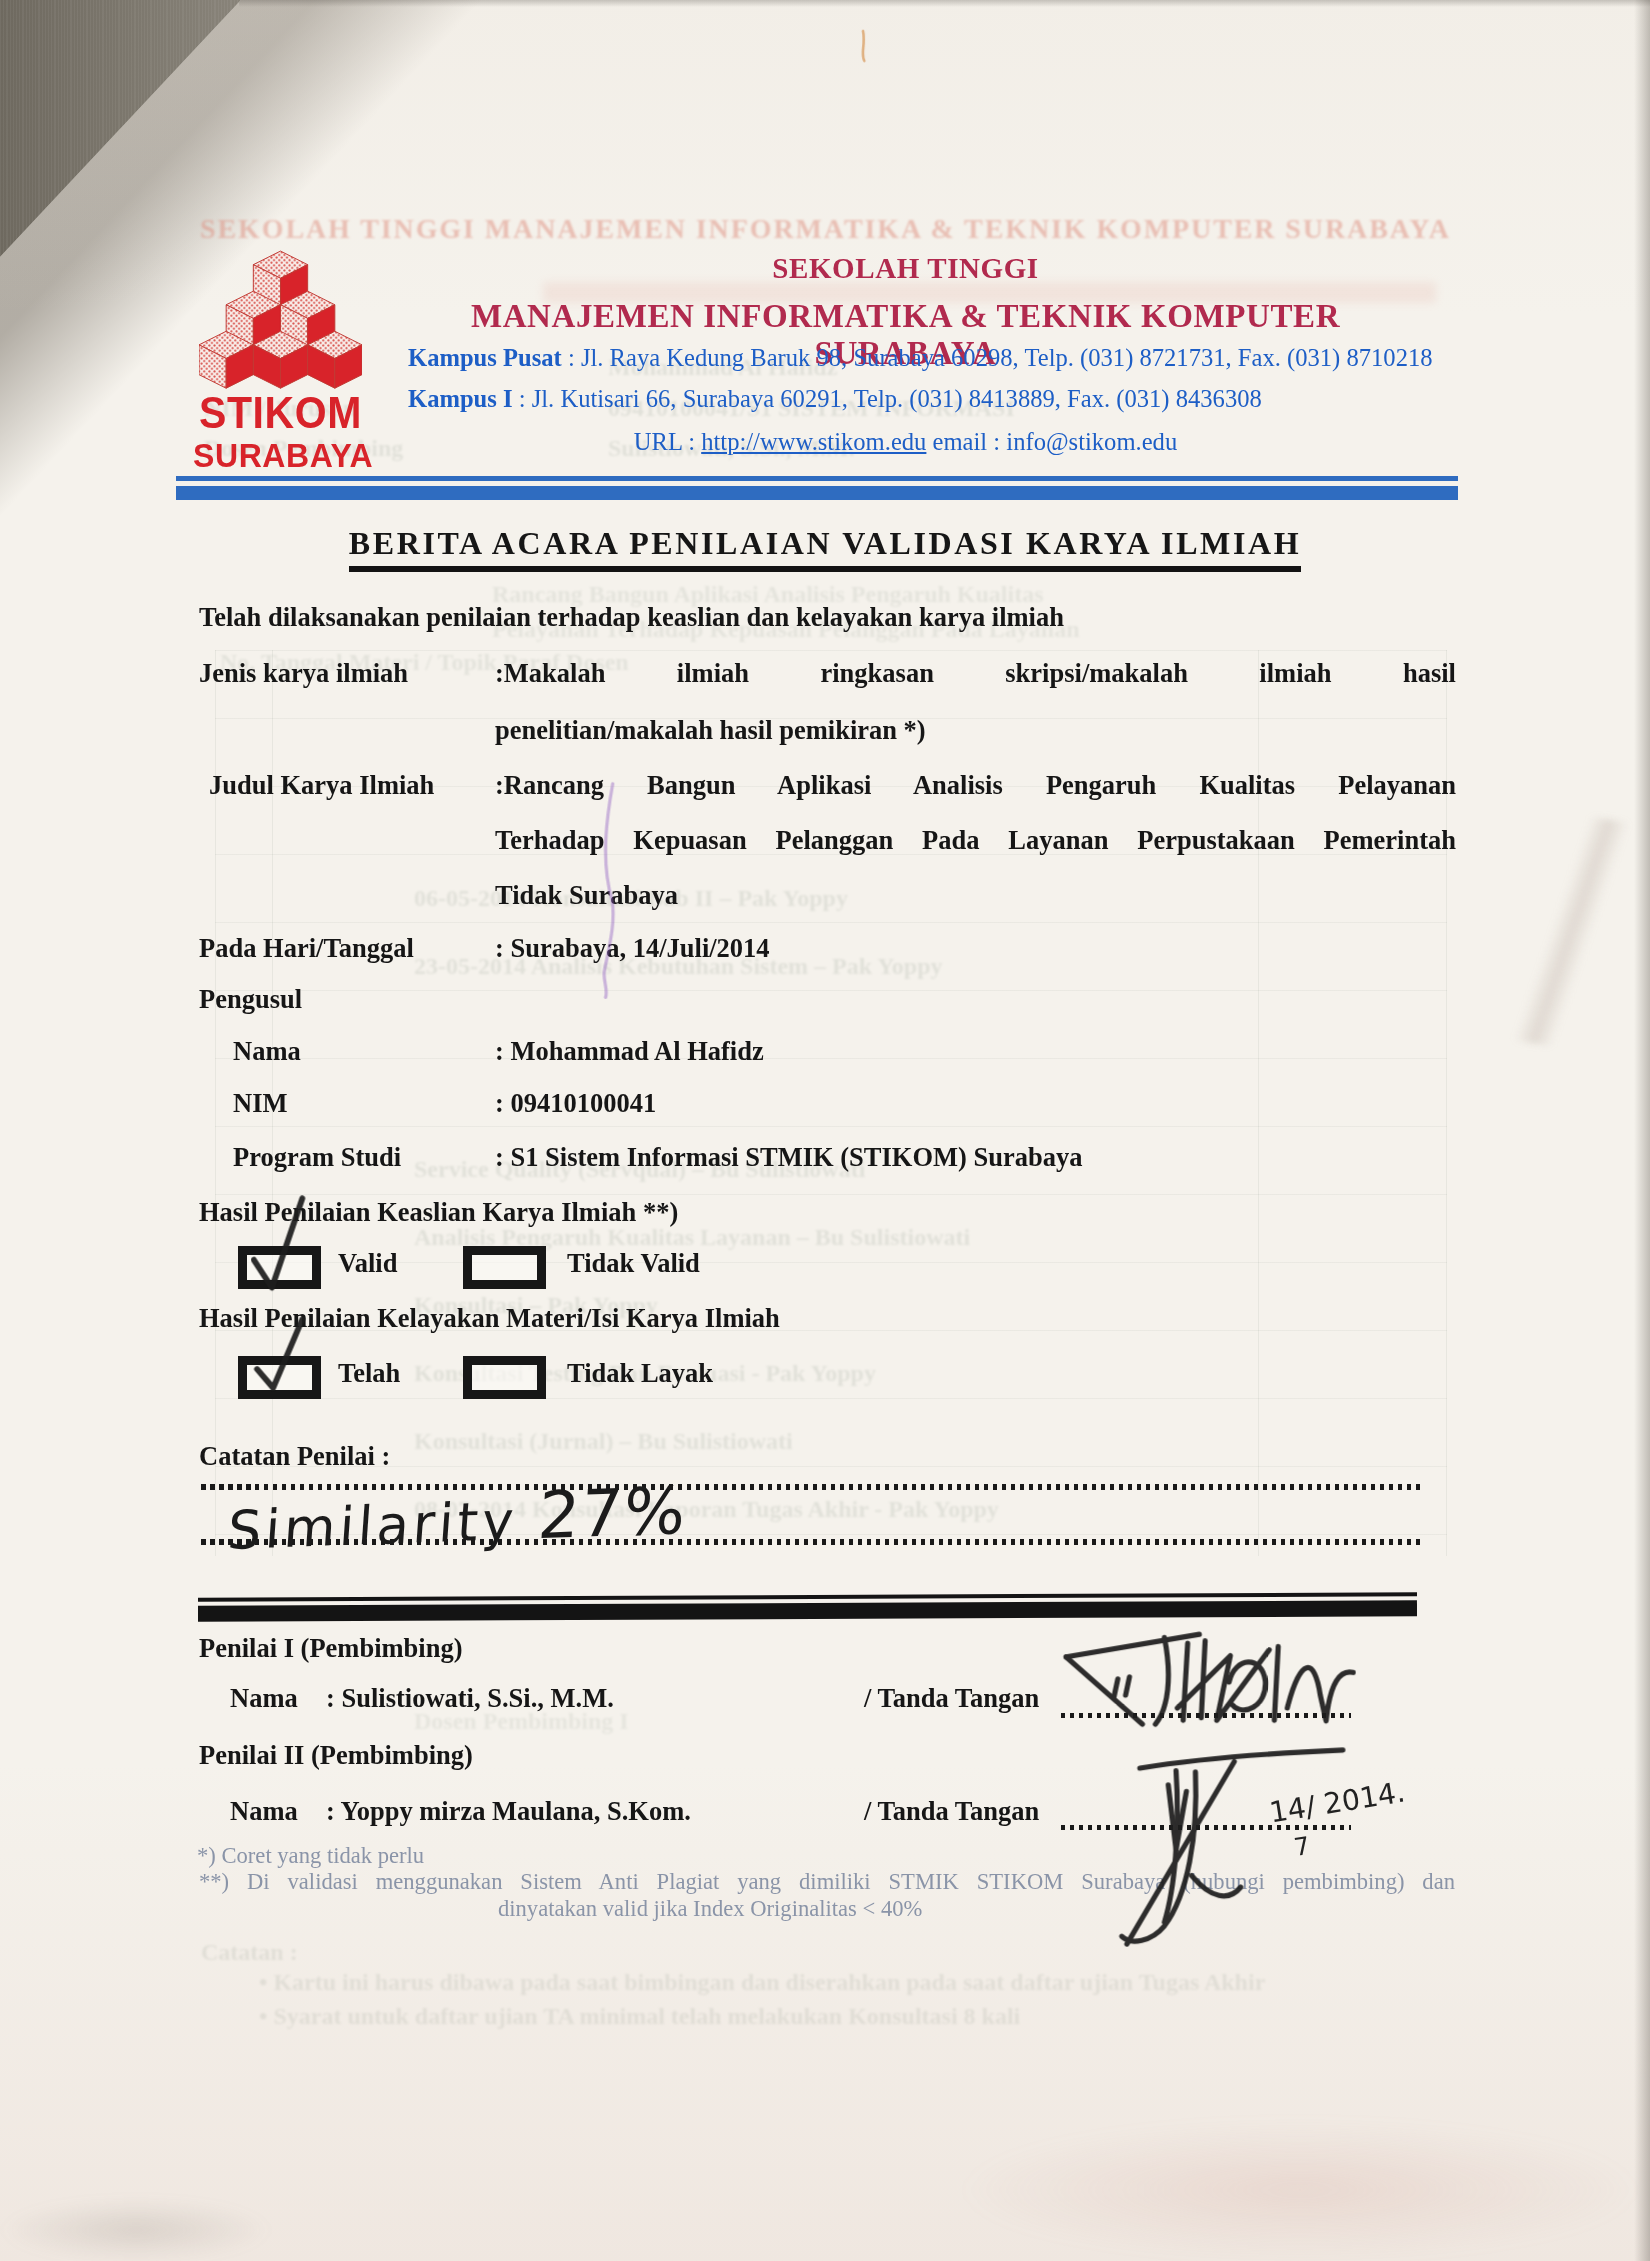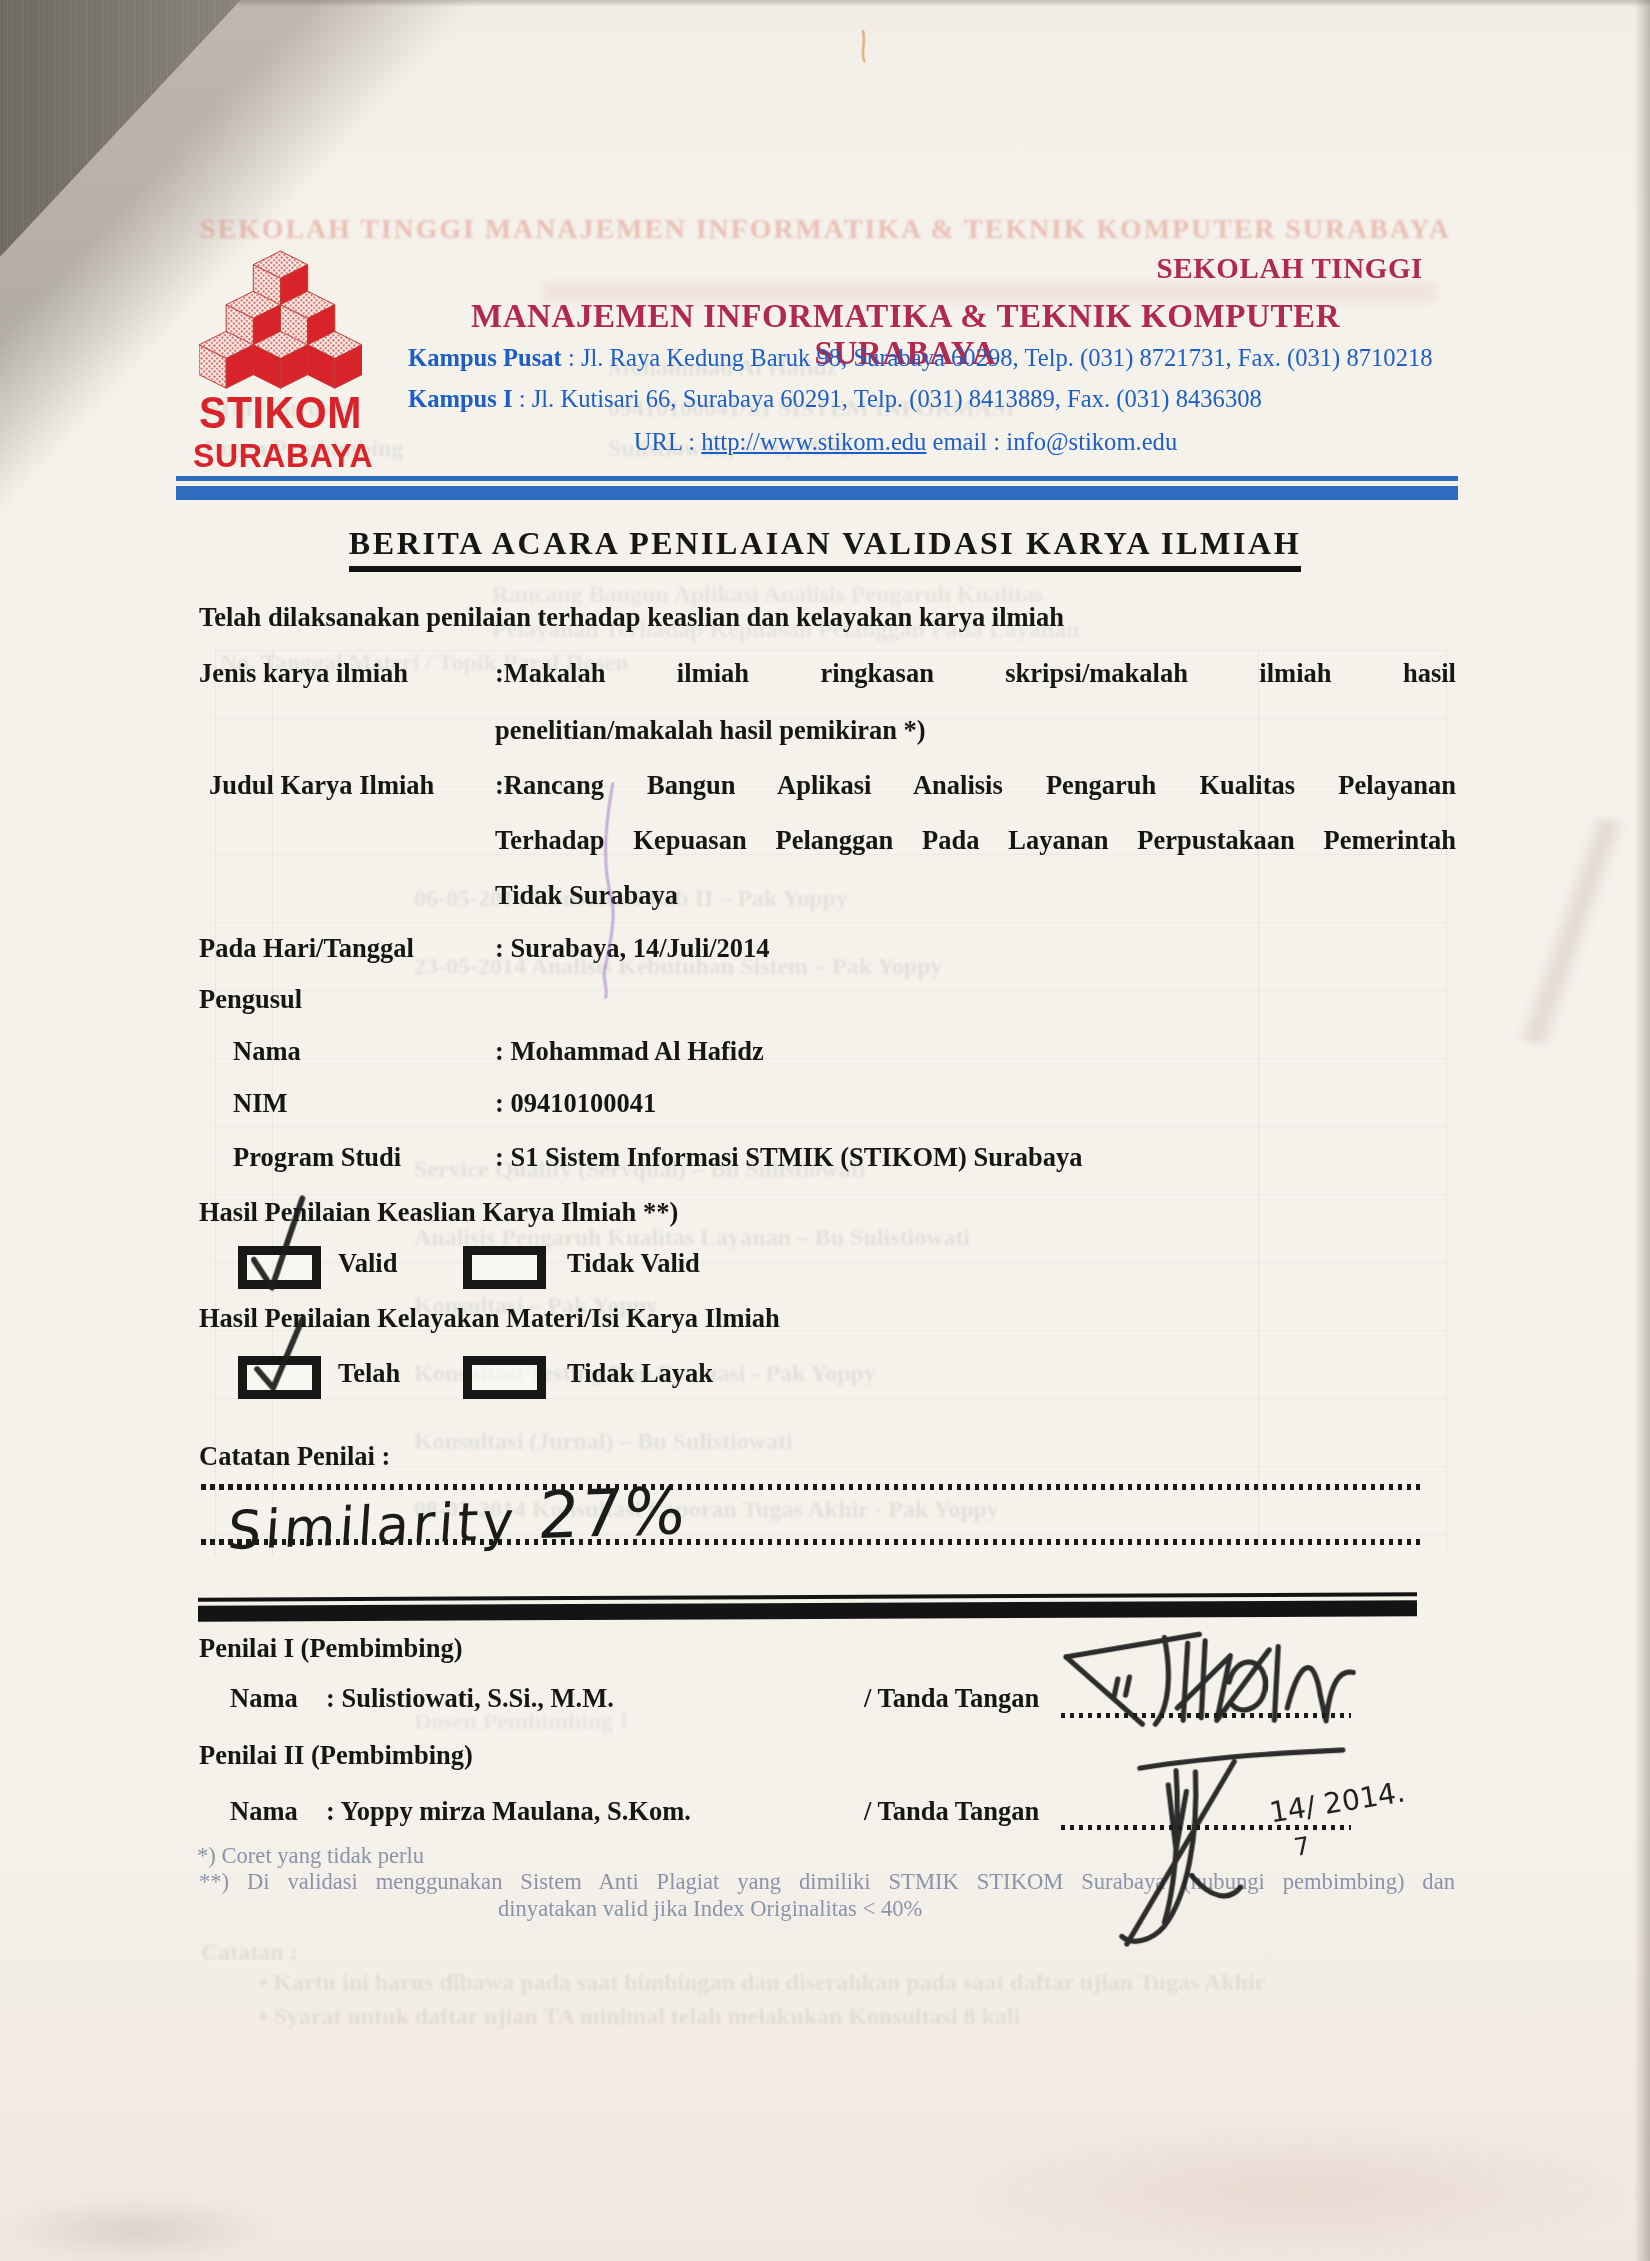--- a/index.html
+++ b/index.html
@@ -26,21 +26,21 @@
         background:radial-gradient(ellipse,rgba(120,110,100,.18),rgba(120,110,100,0) 70%);filter:blur(6.5px);}
 
   
   .logo-cubes{position:absolute;left:199px;top:247px;width:163px;height:144px;}
   .logo-word1{position:absolute;left:194px;top:388px;width:173px;text-align:center;
         font-family:"Liberation Sans",sans-serif;font-weight:700;font-size:41px;letter-spacing:0.6px;
         color:#d8232a;transform:scaleY(1.08);transform-origin:top;}
   .logo-word2{position:absolute;left:193px;top:437px;width:176px;text-align:center;
         font-family:"Liberation Sans",sans-serif;font-weight:700;font-size:32px;letter-spacing:0.6px;
         color:#d8232a;transform:scaleY(1.05);transform-origin:top;}
-  .inst1{position:absolute;left:388px;top:252px;width:1035px;text-align:right;
+  .inst1{position:absolute;left:388px;top:252px;width:1035px;text-align:center;
         font-size:29px;font-weight:700;color:#b12a4e;letter-spacing:0.6px;}
   .inst2{position:absolute;left:388px;top:298px;width:1035px;text-align:center;
         font-size:33px;font-weight:700;color:#b12a4e;letter-spacing:0.6px;}
   .kampus{position:absolute;left:408px;width:1035px;text-align:left;font-size:24.6px;color:#1d5ec6;}
   .kampus .b{font-weight:700;}
   .k1{top:344px;} .k2{top:385px;}
   .urlline{position:absolute;left:388px;top:428px;width:1035px;text-align:center;font-size:24.6px;color:#1d5ec6;}
   .urlline .u{text-decoration:underline;}
   .rule-thin{position:absolute;left:176px;top:476px;width:1282px;height:5.2px;background:#2f6cc0;}
   .rule-thick{position:absolute;left:176px;top:486px;width:1282px;height:14.2px;background:#2f6cc0;}

